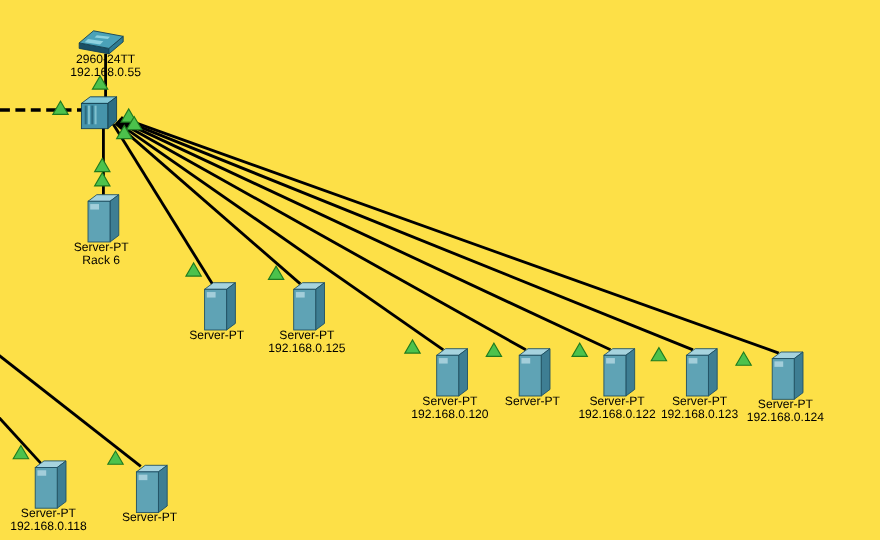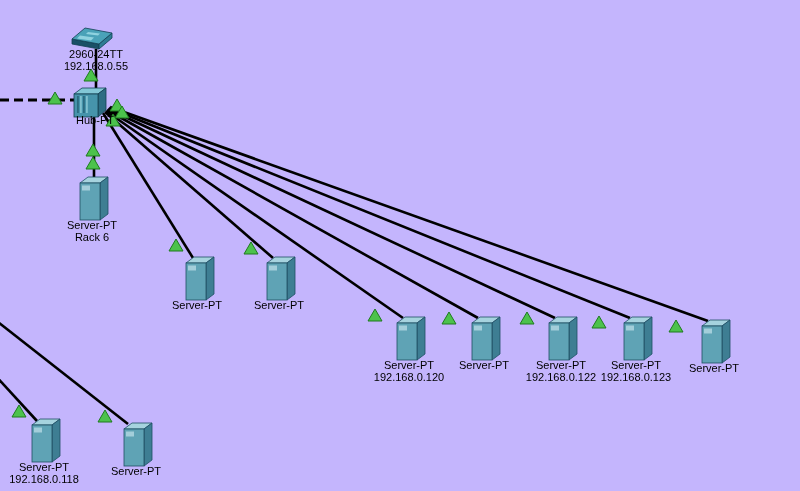--- a/index.html
+++ b/index.html
@@ -1,18 +1,18 @@
 <!DOCTYPE html>
 <html><head>
 <meta charset="utf-8">
 <style>
   html,body{margin:0;padding:0;background:#ffffff;}
   #canvas{
     position:relative;width:800px;height:491px;overflow:hidden;
-    background:#c4b5fd;font-family:"Liberation Sans",sans-serif;
+    background:#fde047;font-family:"Liberation Sans",sans-serif;
   }
   #wires{position:absolute;left:0;top:0;width:800px;height:491px;}
   #devices{position:absolute;left:0;top:0;width:800px;height:491px;}
   .device{position:absolute;}
   .device .icon{position:absolute;left:0;top:0;display:block;}
   .device .label{
     position:absolute;width:140px;text-align:center;
     font-size:11px;line-height:11.5px;color:#000000;white-space:nowrap;
   }
   
@@ -84,21 +84,20 @@
     <svg class="icon" width="34" height="31" viewBox="0 0 34 31">
       <polygon class="top" points="1,7 9,1 33,1 25,7"></polygon>
       <polygon class="side" points="25,7 33,1 33,23 25,30"></polygon>
       <rect class="front" x="1" y="7" width="24" height="23"></rect>
       <rect class="stripe-d" x="4" y="9" width="1.8" height="17"></rect>
       <rect class="stripe-l" x="7" y="9" width="1.8" height="17"></rect>
       <rect class="stripe-d" x="10" y="9" width="1.8" height="17"></rect>
       <rect class="stripe-l" x="13" y="9" width="1.8" height="17"></rect>
     </svg>
     <div class="label" style="left: -48px; top: 28px;">
-      <div class="l1">Hub-PT</div>
     </div>
   </div>
       <div class="device server" style="left: 78px; top: 175px;">
     <svg class="icon" width="31" height="46" viewBox="0 0 31 46">
       <polygon class="top" points="2,8 10,2 30,2 22,8"></polygon>
       <polygon class="side" points="22,8 30,2 30,39 22,45"></polygon>
       <rect class="front" x="2" y="8" width="20" height="37"></rect>
       <rect class="vent" x="4" y="10.5" width="8" height="5"></rect>
     </svg>
     <div class="label" style="left: -56px; top: 45px;">
@@ -119,20 +118,21 @@
   </div>
       <div class="device server" style="left: 265px; top: 255px;">
     <svg class="icon" width="31" height="46" viewBox="0 0 31 46">
       <polygon class="top" points="2,8 10,2 30,2 22,8"></polygon>
       <polygon class="side" points="22,8 30,2 30,39 22,45"></polygon>
       <rect class="front" x="2" y="8" width="20" height="37"></rect>
       <rect class="vent" x="4" y="10.5" width="8" height="5"></rect>
     </svg>
     <div class="label" style="left: -56px; top: 45px;">
       <div class="l1">Server-PT</div>
+      <div class="l2">192.168.0.125</div>
     </div>
   </div>
       <div class="device server" style="left: 395px; top: 315px;">
     <svg class="icon" width="31" height="46" viewBox="0 0 31 46">
       <polygon class="top" points="2,8 10,2 30,2 22,8"></polygon>
       <polygon class="side" points="22,8 30,2 30,39 22,45"></polygon>
       <rect class="front" x="2" y="8" width="20" height="37"></rect>
       <rect class="vent" x="4" y="10.5" width="8" height="5"></rect>
     </svg>
     <div class="label" style="left: -56px; top: 45px;">
@@ -177,20 +177,21 @@
   </div>
       <div class="device server" style="left: 700px; top: 318px;">
     <svg class="icon" width="31" height="46" viewBox="0 0 31 46">
       <polygon class="top" points="2,8 10,2 30,2 22,8"></polygon>
       <polygon class="side" points="22,8 30,2 30,39 22,45"></polygon>
       <rect class="front" x="2" y="8" width="20" height="37"></rect>
       <rect class="vent" x="4" y="10.5" width="8" height="5"></rect>
     </svg>
     <div class="label" style="left: -56px; top: 45px;">
       <div class="l1">Server-PT</div>
+      <div class="l2">192.168.0.124</div>
     </div>
   </div>
       <div class="device server" style="left: 30px; top: 417px;">
     <svg class="icon" width="31" height="46" viewBox="0 0 31 46">
       <polygon class="top" points="2,8 10,2 30,2 22,8"></polygon>
       <polygon class="side" points="22,8 30,2 30,39 22,45"></polygon>
       <rect class="front" x="2" y="8" width="20" height="37"></rect>
       <rect class="vent" x="4" y="10.5" width="8" height="5"></rect>
     </svg>
     <div class="label" style="left: -56px; top: 45px;">

